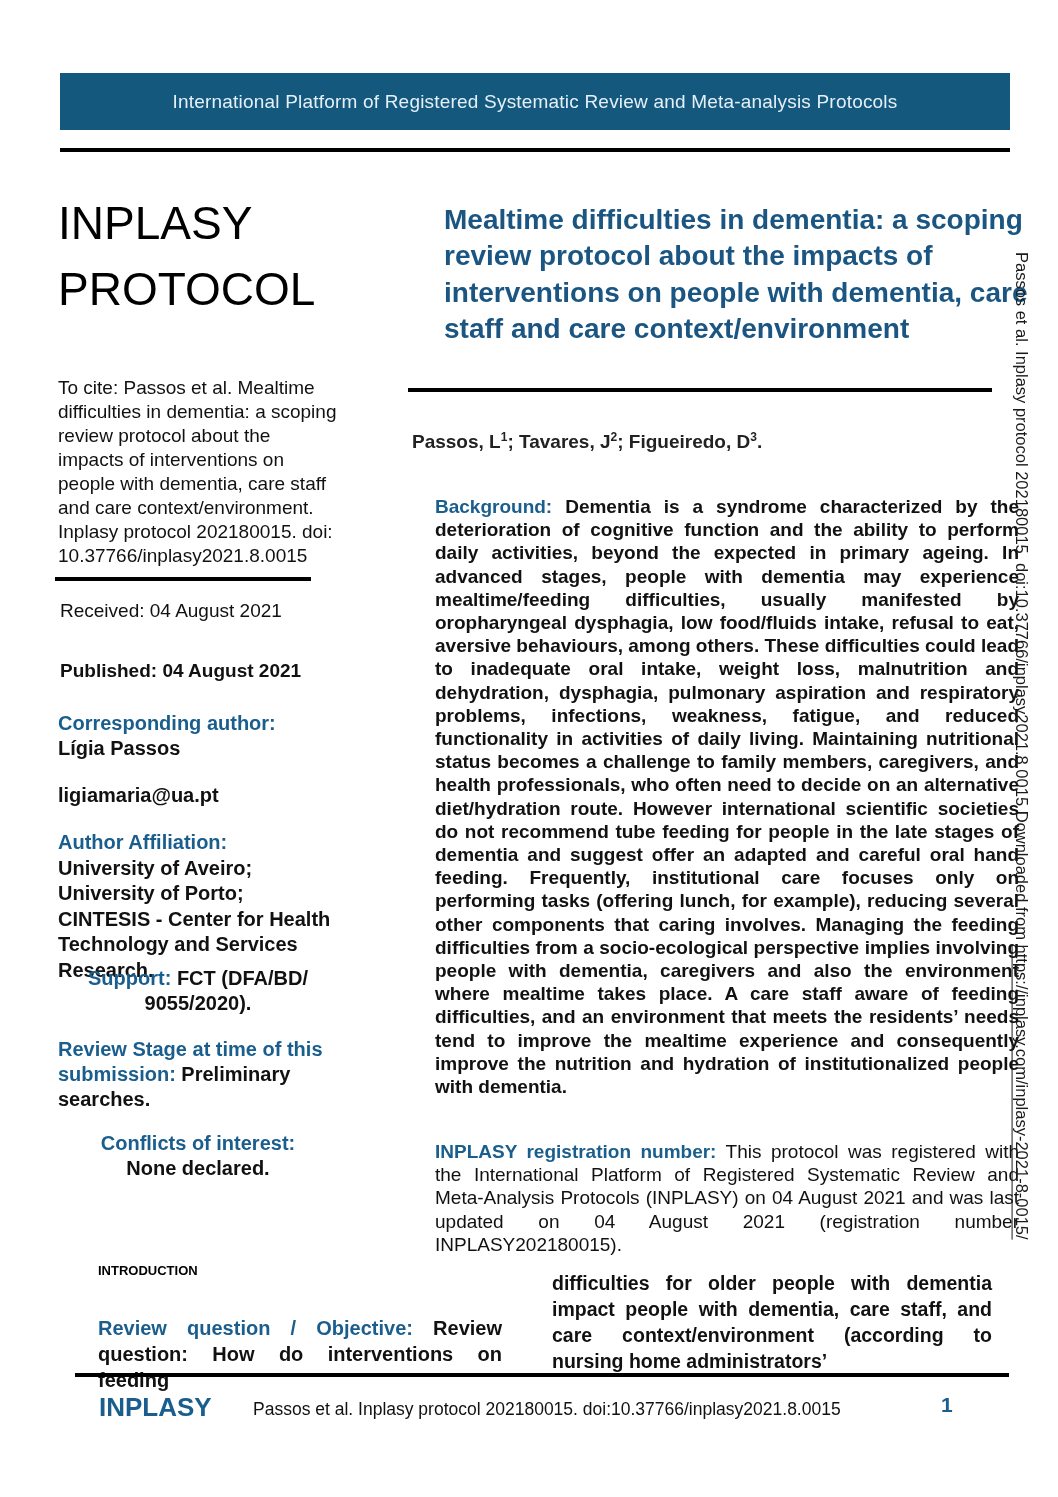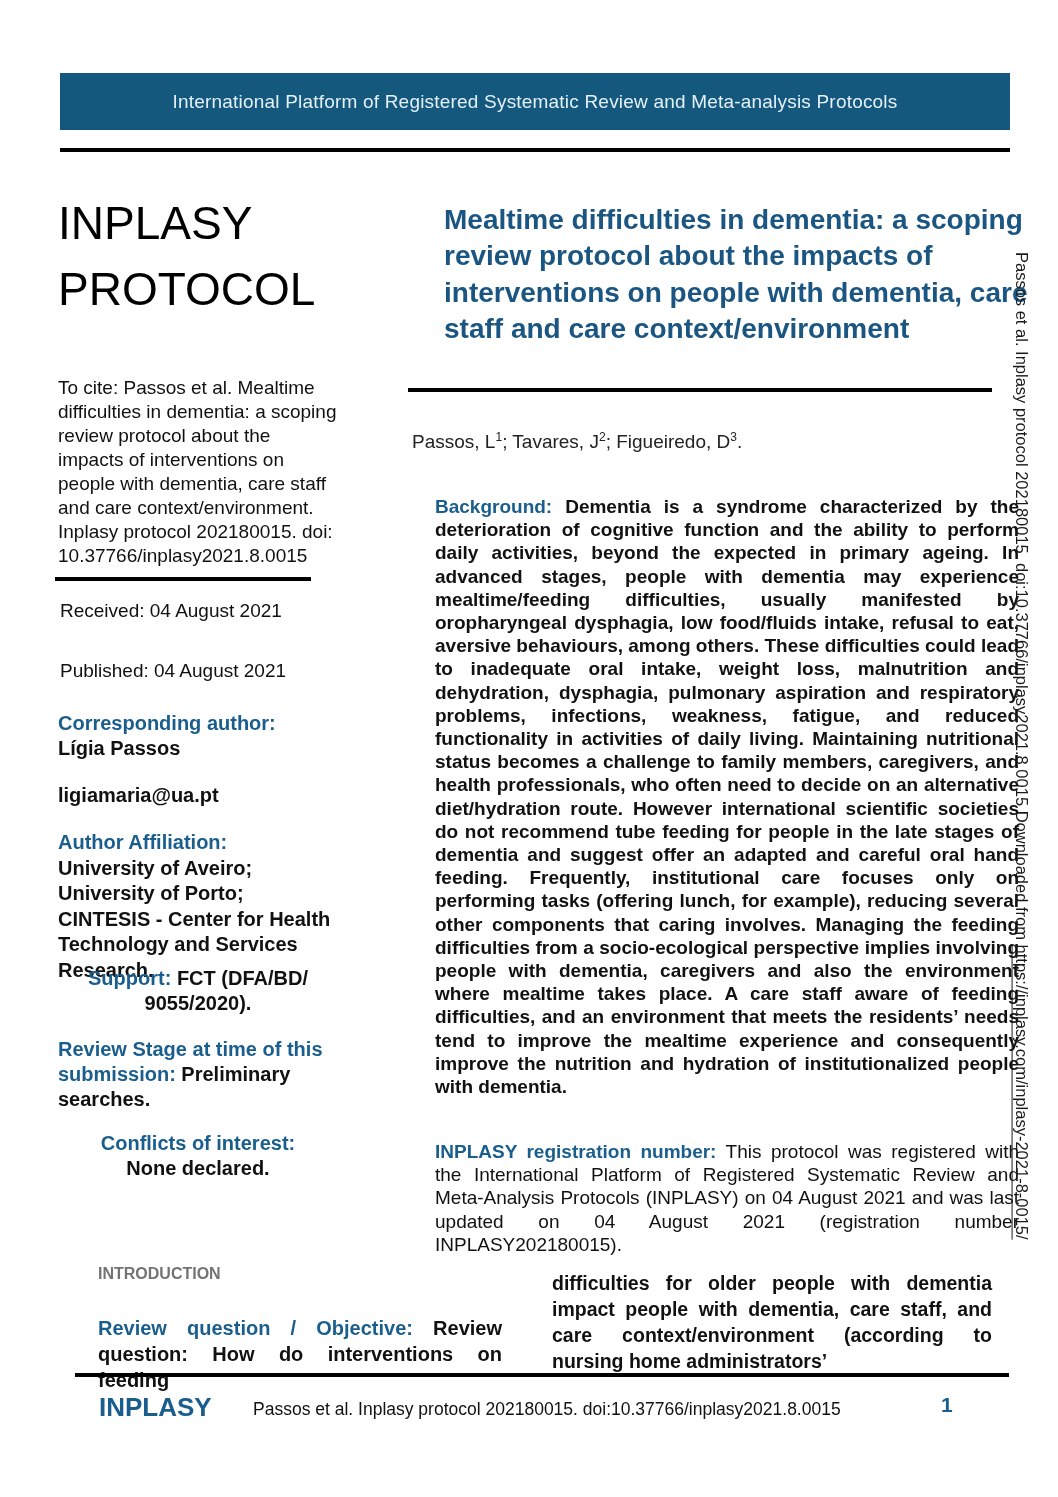--- a/index.html
+++ b/index.html
@@ -14,42 +14,42 @@
   .rule-top{left:60px;top:148px;width:950px;}
   .rule-leftcol{left:55px;top:577px;width:256px;}
   .rule-title{left:408px;top:388px;width:584px;}
   .rule-footer{left:75px;top:1373px;width:934px;}
 
   .wordmark{position:absolute;left:58px;top:190px;font-size:46px;line-height:66px;color:#000;}
 
   .leftblock{position:absolute;left:58px;width:280px;font-size:19px;line-height:24px;color:#111;}
   .cite{top:354px;margin-top:22px;}
   .received{top:593px;left:60px;margin-top:6px;}
-  .published{top:640px;left:60px;}
+  .published{top:640px;left:60px;font-weight:bold;}
   .lb{font-size:20px;line-height:25px;font-weight:bold;}
   .corr{top:691px;}
   .email{top:763px;font-weight:bold;font-size:20px;}
   .affil{top:810px;line-height:25.5px;}
   .support{top:946px;text-align:center;}
   .stage{top:1017px;}
   .conflicts{top:1111px;text-align:center;}
 
   .label{color:#1a5e8e;font-weight:bold;}
 
   .title{position:absolute;left:408px;top:183px;width:586px;
          color:#1b5682;font-size:28px;line-height:36.5px;font-weight:bold;margin-left:36px;}
-  .authors{position:absolute;left:412px;top:411px;width:580px;font-size:19px;color:#222;}
+  .authors{position:absolute;left:412px;top:411px;width:580px;font-size:19px;color:#222;font-weight:bold;}
   .authors sup{font-size:12px;}
 
   .rightpara{position:absolute;left:428px;width:584px;font-size:19px;line-height:23.2px;
              text-align:justify;color:#111;margin-left:7px;}
   .background{top:476px;font-weight:bold;}
   .registration{top:1121px;font-weight:normal;}
 
-  .intro-heading{position:absolute;left:98px;top:1252px;font-size:16px;font-weight:bold;color:#737373;}
+  .intro-heading{position:absolute;left:98px;top:1252px;font-size:13px;font-weight:bold;color:#000000;}
   .intro-left{position:absolute;left:98px;top:1295px;width:404px;font-size:20px;line-height:26px;
               font-weight:bold;text-align:justify;}
   .intro-right{position:absolute;left:552px;top:1250px;width:440px;font-size:19.5px;line-height:26px;
                font-weight:bold;text-align:justify;}
 
   .footer-logo{position:absolute;left:99px;top:1392px;font-size:26px;font-weight:bold;color:#1a5e8e;}
   .footer-cite{position:absolute;left:253px;top:1399px;font-size:17.5px;color:#111;}
   .footer-page{position:absolute;left:941px;top:1393px;font-size:21px;font-weight:bold;color:#1a5e8e;}
 
   .sidebar-vertical{position:absolute;left:1012px;top:252px;height:1120px;

